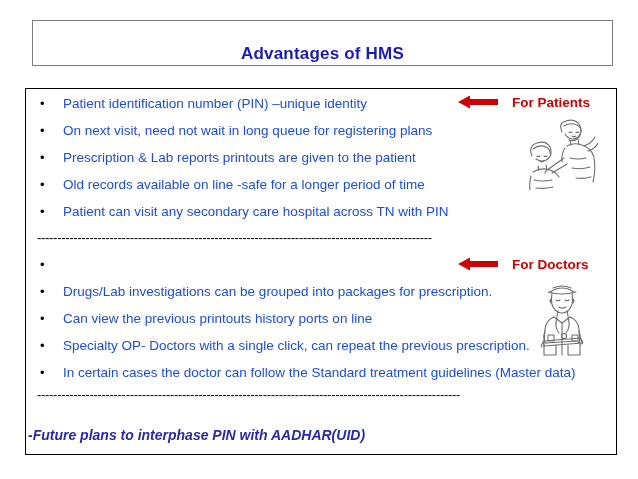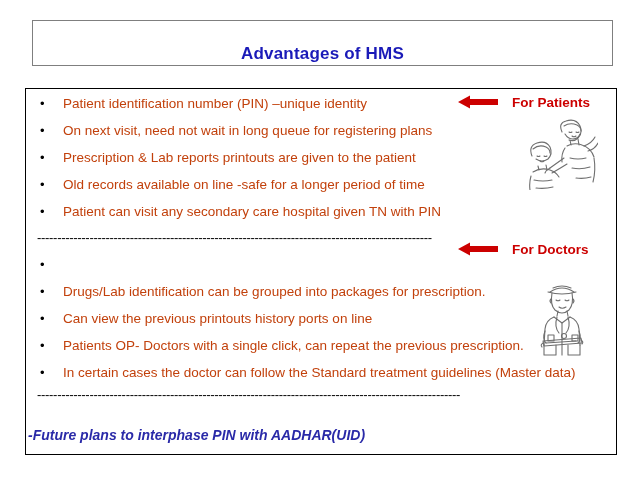--- a/index.html
+++ b/index.html
@@ -62,21 +62,21 @@
     font-size: 13px;
     line-height: 17px;
     color: #000000;
     text-align: left;
     padding-left: 3px;
     box-sizing: border-box;
   }
   .bullet-text {
     font-size: 13.5px;
     line-height: 17px;
-    color: #c2410c;
+    color: #1d4ed8;
   }
 
   
   .divider {
     position: absolute;
     left: 11px;
     font-size: 13px;
     line-height: 12px;
     color: #000000;
     letter-spacing: -0.3px;
@@ -140,39 +140,39 @@
   <div class="bullet-row" style="top:60px;">
     <span class="bullet-dot">•</span>
     <span class="bullet-text">Prescription &amp; Lab reports printouts are given to the patient</span>
   </div>
   <div class="bullet-row" style="top:87px;">
     <span class="bullet-dot">•</span>
     <span class="bullet-text">Old records  available on line -safe for a longer period of time</span>
   </div>
   <div class="bullet-row" style="top:114px;">
     <span class="bullet-dot">•</span>
-    <span class="bullet-text">Patient can visit any secondary care hospital given TN with PIN</span>
+    <span class="bullet-text">Patient can visit any secondary care hospital across TN with PIN</span>
   </div>
 
   <div class="divider" style="top:143px;">--------------------------------------------------------------------------------------------------</div>
 
   <div class="bullet-row" style="top:167px;">
     <span class="bullet-dot">•</span>
   </div>
   <div class="bullet-row" style="top:194px;">
     <span class="bullet-dot">•</span>
-    <span class="bullet-text">Drugs/Lab identification can be grouped into packages for prescription.</span>
+    <span class="bullet-text">Drugs/Lab investigations can be grouped into packages for prescription.</span>
   </div>
   <div class="bullet-row" style="top:221px;">
     <span class="bullet-dot">•</span>
     <span class="bullet-text">Can view the previous printouts history ports on line</span>
   </div>
   <div class="bullet-row" style="top:248px;">
     <span class="bullet-dot">•</span>
-    <span class="bullet-text">Patients OP- Doctors with a single click, can repeat the previous prescription.</span>
+    <span class="bullet-text">Specialty OP- Doctors with a single click, can repeat the previous prescription.</span>
   </div>
   <div class="bullet-row" style="top:275px;">
     <span class="bullet-dot">•</span>
     <span class="bullet-text">In certain cases the doctor can follow the Standard treatment guidelines (Master data)</span>
   </div>
 
   <div class="divider" style="top:300px; width:578px;">---------------------------------------------------------------------------------------------------------</div>
 
 </div>
 
@@ -222,21 +222,21 @@
       <path d="M20 48 l1 4"></path>
       <path d="M28 47 l1 5"></path>
       <path d="M15 54 q8 -5 17 -2 q6 2 9 7"></path>
       <path d="M13 58 q-2 7 -1 14"></path>
       <path d="M16 62 q9 2 18 0"></path>
       <path d="M18 70 q9 1 17 -1"></path>
     </g>
   </svg>
 </div>
 
-<div class="callout" style="left:458px; top:241px;">
+<div class="callout" style="left:458px; top:256px;">
   <svg class="arrow-icon" width="40" height="16" viewBox="0 0 40 16">
     <polygon points="0,8 12,1.5 12,5 40,5 40,11 12,11 12,14.5" fill="#cc0000"></polygon>
   </svg>
   <span class="callout-label">For Doctors</span>
 </div>
 
 <div class="sketch" style="left:534px; top:281px;">
   <svg width="56" height="76" viewBox="0 0 56 76">
     <g fill="none" stroke="#6e6e6e" stroke-width="1.1" stroke-linecap="round" stroke-linejoin="round">
 

